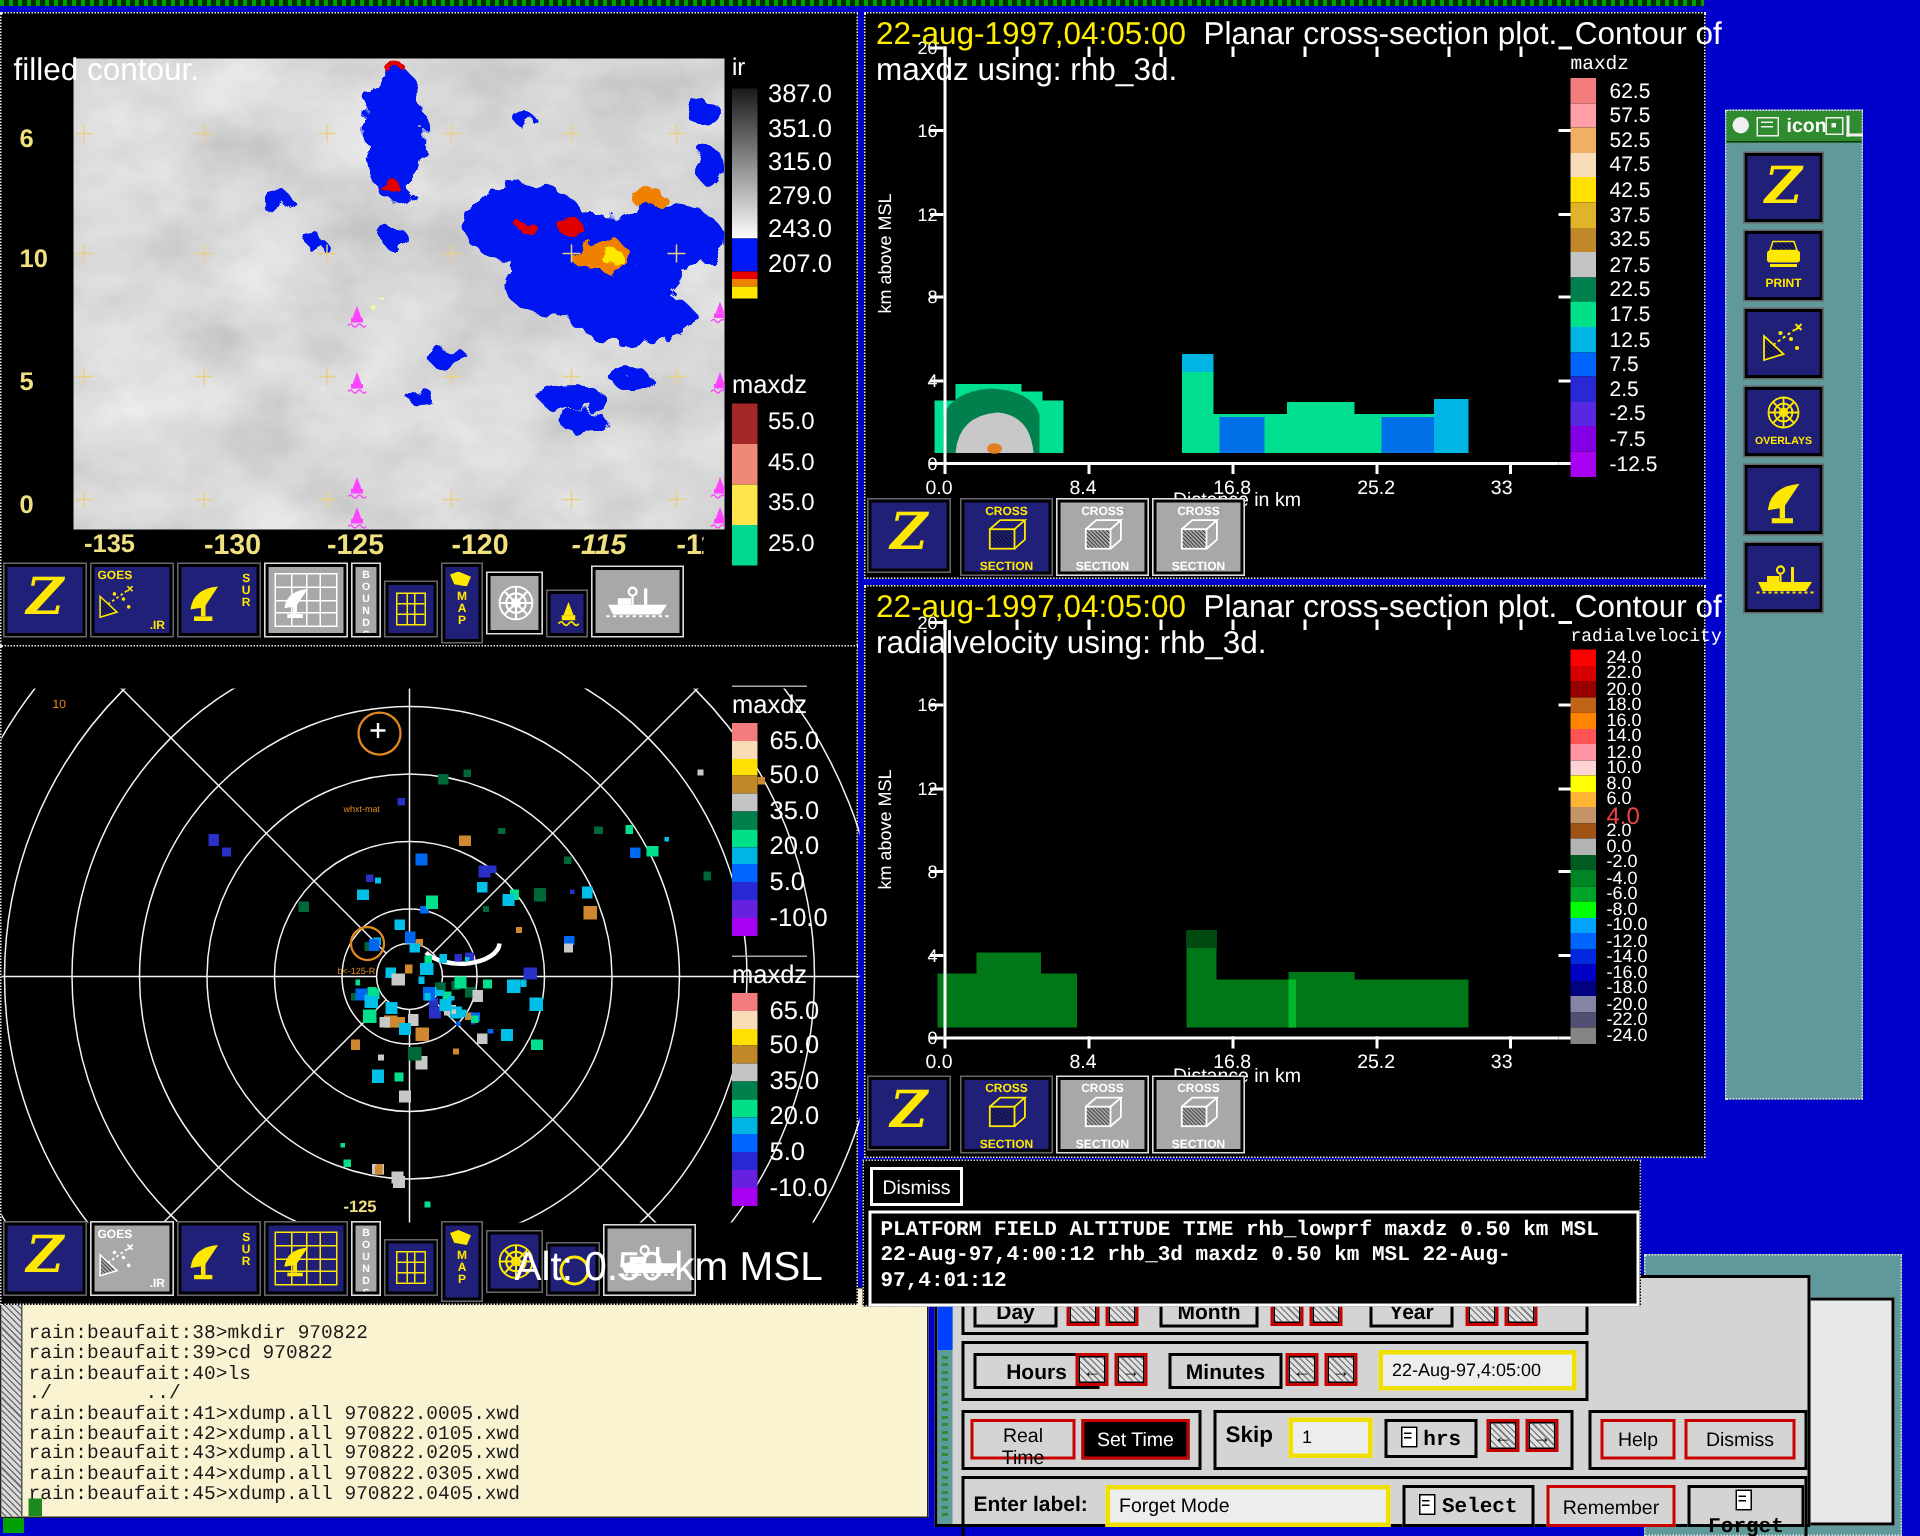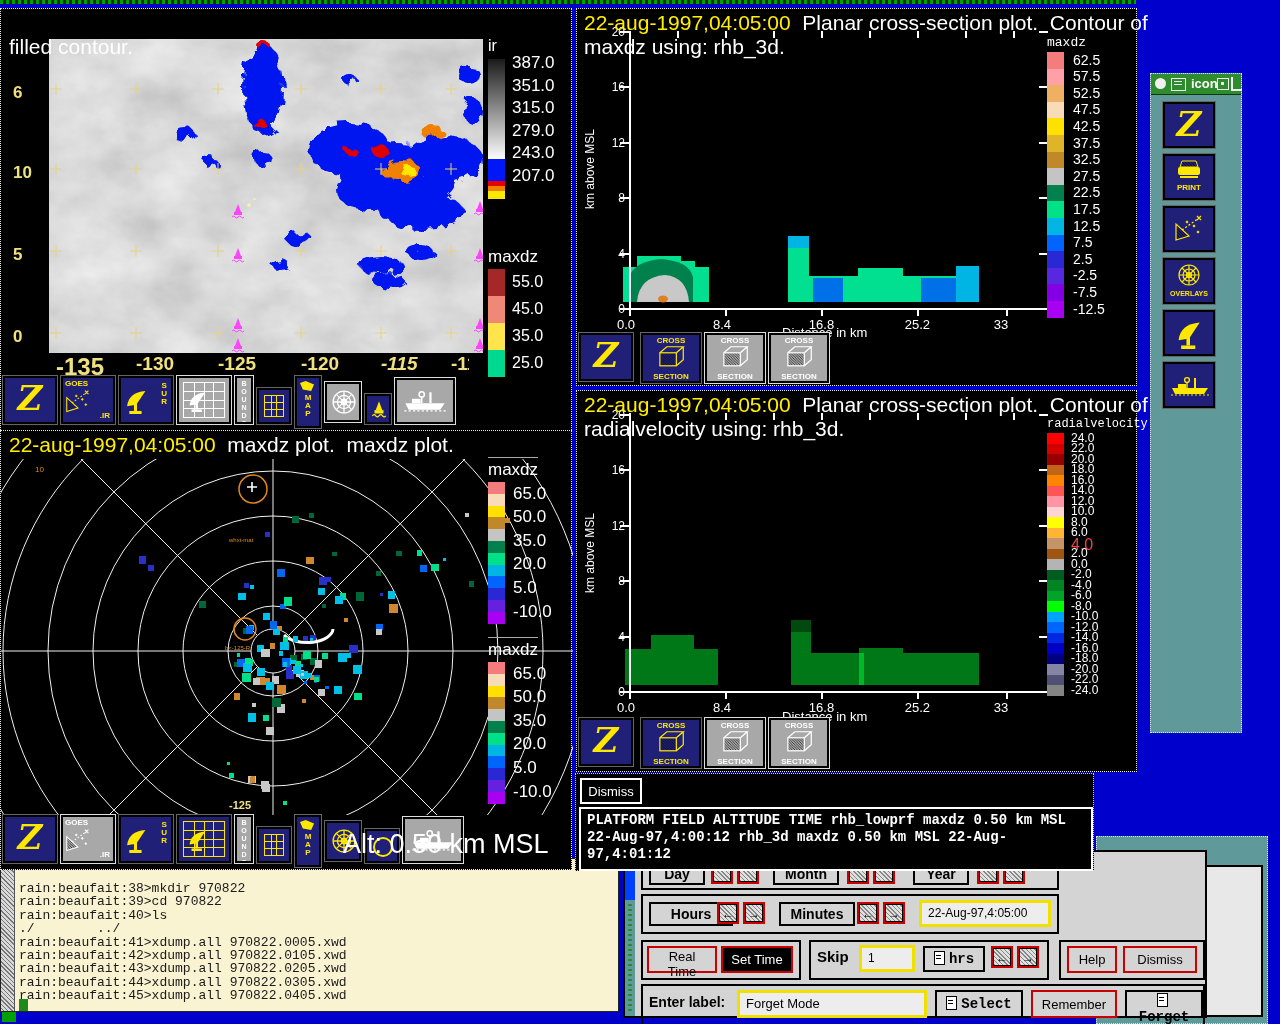--- a/index.html
+++ b/index.html
@@ -156,21 +156,21 @@
     <path d="M198,166 h4 m-2,-2 v4 M204,160 h3" stroke="#FF9" stroke-width="1"></path>
   </svg>
 
   <div id="ir-yticks">
       <div class="ylab" style="position: absolute; left: 12px; top: 74px; font-size: 17px;">6</div>
       <div class="ylab" style="position: absolute; left: 12px; top: 154px; font-size: 17px;">10</div>
       <div class="ylab" style="position: absolute; left: 12px; top: 236px; font-size: 17px;">5</div>
       <div class="ylab" style="position: absolute; left: 12px; top: 318px; font-size: 17px;">0</div>
     </div>
   <div id="ir-xticks">
-      <div class="ylab" style="position: absolute; left: 55px; top: 344px; font-size: 24px;">-135</div>
+      <div class="ylab" style="position: absolute; left: 55px; top: 344px; font-size: 17px;">-135</div>
       <div class="ylab" style="position: absolute; left: 135px; top: 344px; font-size: 19px;">-130</div>
       <div class="ylab" style="position: absolute; left: 217px; top: 344px; font-size: 19px;">-125</div>
       <div class="ylab" style="position: absolute; left: 300px; top: 344px; font-size: 19px;">-120</div>
       <div class="ylab" style="position: absolute; left: 380px; top: 344px; font-size: 19px; font-style: italic;">-115</div>
       <div class="ylab" style="position: absolute; left: 450px; top: 344px; font-size: 19px; width: 18px; overflow: hidden;">-110</div>
     </div>
 
   <div class="abs" style="left:487px;top:28px">
     <div style="color:#FFF;font-size:16px">ir</div>
     <div class="abs" style="left:0;top:22px;width:17px;height:100px;background:linear-gradient(#1A1A1A,#FDFDFD)"></div>
@@ -242,21 +242,20 @@
       <div class="toolbtn" style="position: absolute; left: 362px; top: 18px; width: 26px; height: 30px;"><svg width="14" height="18" viewBox="0 0 12 16" style="margin:4px 0 0 5px;color:inherit">
           <use href="#sym-buoy"></use>
         </svg></div>
       <div class="toolbtn gray" style="position: absolute; left: 392px; top: 2px; width: 60px; height: 46px;"><svg width="44" height="24" viewBox="0 0 40 22" style="margin:9px 0 0 6px;color:inherit">
           <use href="#sym-ship"></use>
         </svg></div>
     </div>
 </div>
 
 <div class="win" id="p-ppi" style="left:0;top:430px;width:572px;height:440px;z-index:2">
-  <div class="ttl" style="left:8px;top:2px"><span class="ty">22-aug-1997,04:05:00</span><span class="tw">  maxdz plot.  maxdz plot.</span></div>
   <div class="abs" style="left:34px;top:34px;color:#E08820;font-size:8px">10</div>
 
   <svg class="abs" style="left:0;top:28px" width="572" height="356" viewBox="0 0 572 356">
     <g stroke="#FFF" fill="none" stroke-width="1" opacity="0.95" id="rings">
         <circle cx="272" cy="192" r="45"></circle>
         <circle cx="272" cy="192" r="90"></circle>
         <circle cx="272" cy="192" r="135"></circle>
         <circle cx="272" cy="192" r="180"></circle>
         <circle cx="272" cy="192" r="225"></circle>
         <circle cx="272" cy="192" r="270"></circle>

